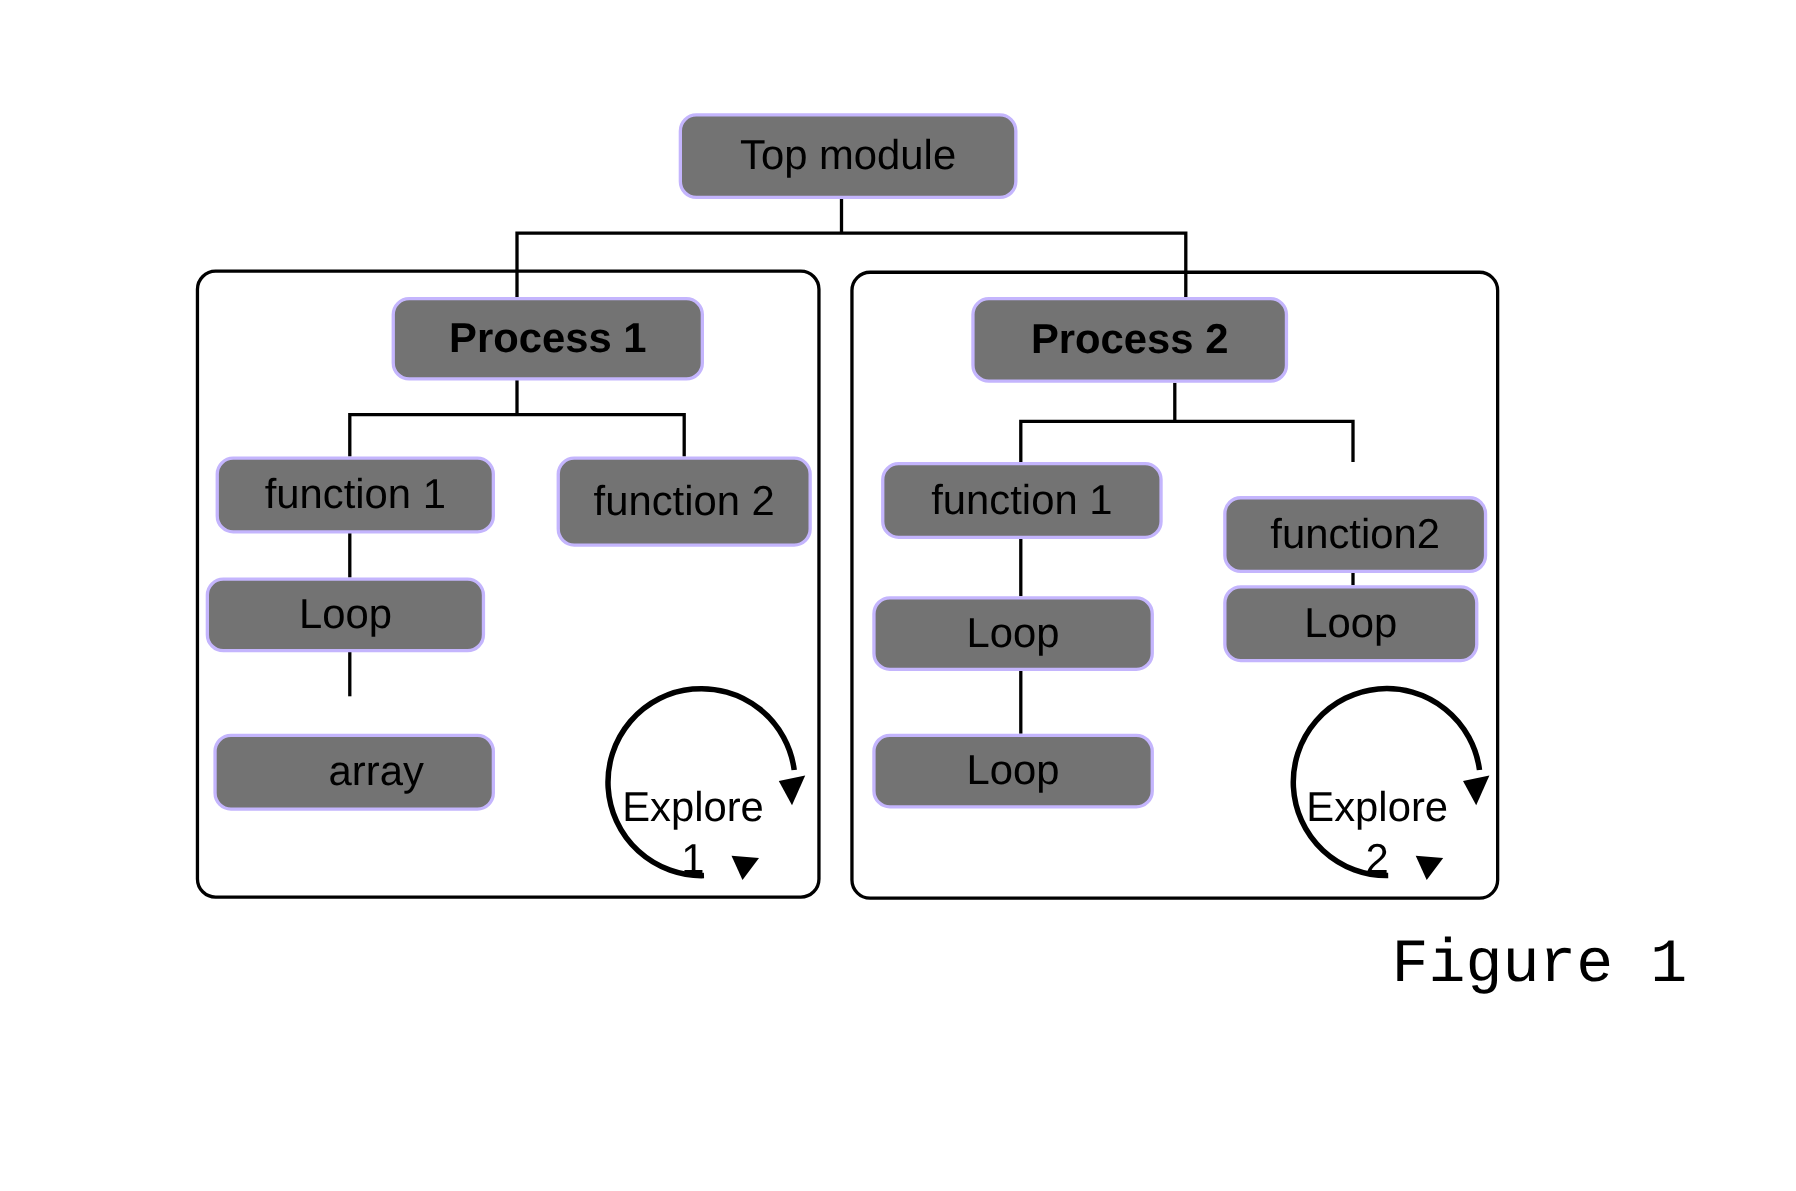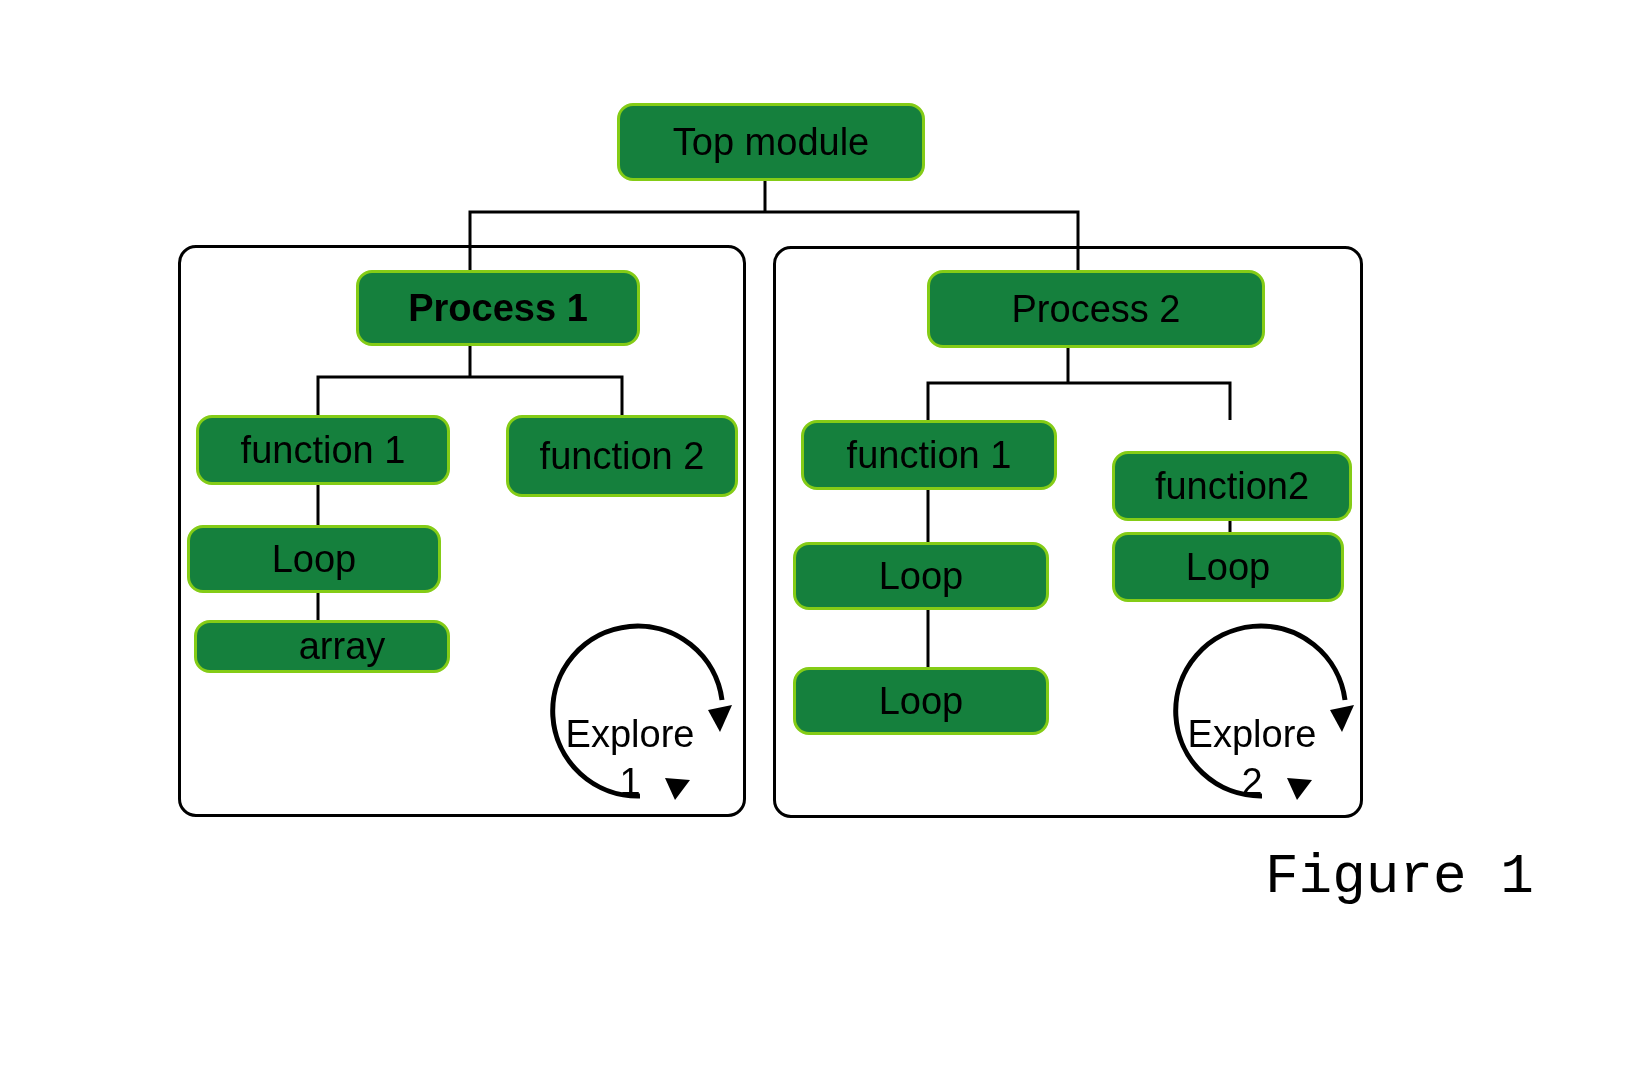--- a/index.html
+++ b/index.html
@@ -1,18 +1,18 @@
 <!DOCTYPE html>
 <html><head>
 <meta charset="utf-8">
 <style>
   html,body{margin:0;padding:0;background:#fff;}
   body{width:1633px;height:1083px;position:relative;overflow:hidden;font-family:"Liberation Sans",sans-serif;color:#000;}
   svg{position:absolute;left:0;top:0;}
-  .box{position:absolute;border:3px solid #84cc16;border-radius:16px;background:#15803d;box-sizing:border-box;display:flex;align-items:center;justify-content:center;font-size:38px;}
+  .box{position:absolute;border:3px solid #c4b5fd;border-radius:16px;background:#737373;box-sizing:border-box;display:flex;align-items:center;justify-content:center;font-size:38px;}
   .panel{position:absolute;border:3px solid #000;border-radius:18px;box-sizing:border-box;}
   .explore-label{position:absolute;text-align:center;font-size:38px;line-height:48px;width:160px;margin-top:36px;}
   .fig{position:absolute;font-size:56px;left:1265px;top:845px;font-family:Liberation Mono, monospace;}
 </style>
 </head>
 <body>
 
 <svg width="1633" height="1083">
   <g stroke="#000" stroke-width="3" fill="none">
     <line x1="765" y1="180" x2="765" y2="212"></line>
@@ -41,23 +41,23 @@
 
 <div class="panel" style="left:178px;top:245px;width:568px;height:572px;"></div>
 <div class="panel" style="left:773px;top:246px;width:590px;height:572px;"></div>
 
 <div class="box" style="left:617px;top:103px;width:308px;height:78px;">Top module</div>
 
 <div class="box" style="left:356px;top:270px;width:284px;height:76px;font-weight:bold;">Process 1</div>
 <div class="box" style="left:196px;top:415px;width:254px;height:70px;">function 1</div>
 <div class="box" style="left:506px;top:415px;width:232px;height:82px;">function 2</div>
 <div class="box" style="left:187px;top:525px;width:254px;height:68px;">Loop</div>
-<div class="box" style="left:194px;top:620px;width:256px;height:53px;padding-left:40px;">array</div>
+<div class="box" style="left:194px;top:667px;width:256px;height:70px;padding-left:40px;">array</div>
 
-<div class="box" style="left:927px;top:270px;width:338px;height:78px;">Process 2</div>
+<div class="box" style="left:883px;top:270px;width:288px;height:78px;font-weight:bold;">Process 2</div>
 <div class="box" style="left:801px;top:420px;width:256px;height:70px;">function 1</div>
 <div class="box" style="left:1112px;top:420px;width:240px;height:70px;margin-top:31px;">function2</div>
 <div class="box" style="left:793px;top:542px;width:256px;height:68px;">Loop</div>
 <div class="box" style="left:793px;top:667px;width:256px;height:68px;">Loop</div>
 <div class="box" style="left:1112px;top:532px;width:232px;height:70px;">Loop</div>
 
 <div class="explore-label" style="left:550px;top:674px;">
   <div>Explore</div>
   <div>1</div>
 </div>

